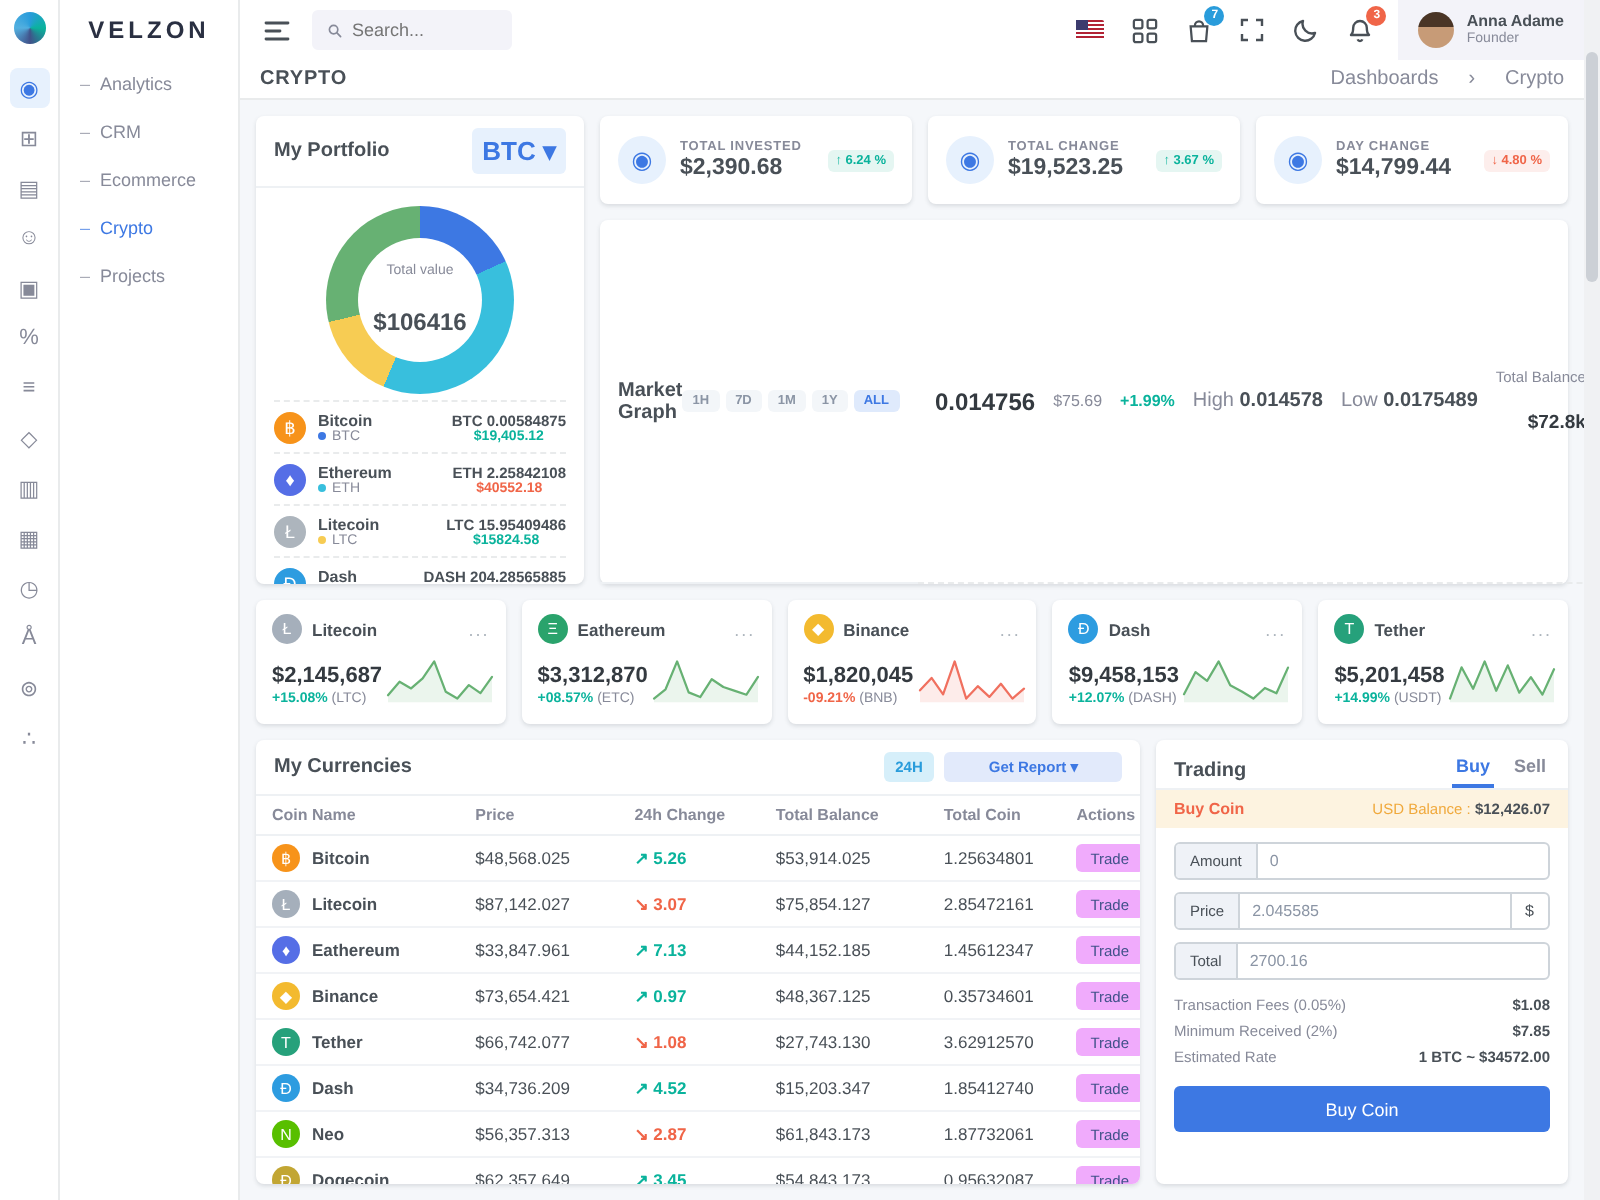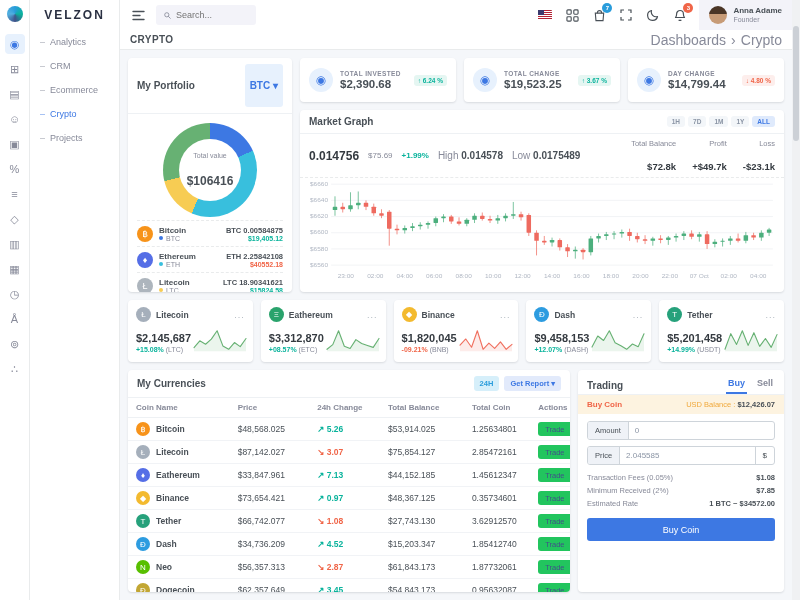--- a/index.html
+++ b/index.html
@@ -30,59 +30,59 @@
   .nbadge{position:absolute;top:-4px;right:-5px;min-width:10px;height:10px;border-radius:5px;font-size:6px;color:#fff;display:flex;align-items:center;justify-content:center;padding:0 2px;font-weight:bold}
   .nbadge.info{background:#299cdb}.nbadge.danger{background:#f06548}
   .userchip{display:flex;align-items:center;gap:6px;background:#f3f3f9;height:30px;padding:0 10px;cursor:pointer}
   .avatar{width:18px;height:18px;border-radius:50%;background:linear-gradient(#4a3526 42%,#c79b77 42%);flex:none}
   .uname{font-size:8px;font-weight:bold;color:#495057;line-height:1.25}
   .urole{font-size:7px;color:#878a99;line-height:1.25}
 
   
   .crumbbar{position:absolute;left:120px;right:8px;top:30px;height:20px;background:#fff;border-bottom:1px solid #e9ebec;display:flex;align-items:center;justify-content:space-between;padding:0 10px;z-index:2}
   .ptitle{font-size:10px;font-weight:bold;color:#495057;letter-spacing:.4px}
-  .crumbs{font-size:14px;color:#878a99;display:flex;gap:5px;align-items:center}
+  .crumbs{font-size:10px;color:#878a99;display:flex;gap:15px;align-items:center}
 
   
   .content{position:absolute;left:120px;right:8px;top:50px;bottom:0;padding:8px;overflow:hidden;display:flex;flex-direction:column;gap:8px}
   .card{background:#fff;border-radius:4px;box-shadow:0 1px 2px rgba(56,65,74,.15)}
   .card-head{display:flex;align-items:center;justify-content:space-between;padding:6px 9px;border-bottom:1px solid #eef1f4}
   .card-title{font-size:10px;font-weight:bold;color:#495057}
 
   .row1{display:flex;gap:8px;height:234px;flex:none}
   .portfolio{width:164px;flex:none;display:flex;flex-direction:column;overflow:hidden}
-  .pill-select{font-size:10px;font-weight:bold;color:#3d78e3;background:#e7f1fd;border-radius:3px;padding:16px 5px;cursor:pointer}
+  .pill-select{font-size:13px;font-weight:bold;color:#3d78e3;background:#e7f1fd;border-radius:3px;padding:4px 5px;cursor:pointer}
   .donut-wrap{display:flex;justify-content:center;padding:9px 0 3px}
   .donut{width:94px;height:94px;border-radius:50%;position:relative}
   .hole{position:absolute;inset:16px;background:#fff;border-radius:50%;display:flex;flex-direction:column;align-items:center;justify-content:center;gap:15px}
   .hole .tl{font-size:7px;color:#878a99}
   .hole .tv{font-size:12px;font-weight:bold;color:#495057}
   .plist{flex:1;padding:0 9px;overflow:hidden}
   .pitem{display:flex;align-items:center;gap:6px;padding:4.5px 0;border-top:1px dashed #e9ebec}
   .picon{width:16px;height:16px;border-radius:50%;color:#fff;font-size:9px;display:flex;align-items:center;justify-content:center;flex:none}
   .pinfo{flex:1;min-width:0}
   .pname{font-size:8px;font-weight:bold;color:#495057}
   .psym{font-size:7px;color:#878a99;display:flex;align-items:center;gap:3px}
   .dot{width:4px;height:4px;border-radius:50%;flex:none}
-  .pright{text-align:right}
+  .pright{text-align:center}
   .pamt{font-size:7.5px;font-weight:bold;color:#495057}
   .pval{font-size:7px;font-weight:bold}
   .up{color:#0ab39c}.down{color:#f06548}
 
   .rightcol{flex:1;display:flex;flex-direction:column;gap:8px;min-width:0}
   .stats{display:flex;gap:8px;flex:none}
   .stat{flex:1;height:44px;display:flex;align-items:center;gap:7px;padding:0 9px}
   .sicon{width:24px;height:24px;border-radius:50%;background:#e7f1fd;color:#3d78e3;display:flex;align-items:center;justify-content:center;font-size:12px;flex:none}
   .sbody{flex:1;min-width:0}
   .slabel{font-size:6.5px;font-weight:bold;color:#878a99;letter-spacing:.4px}
   .svalue{font-size:11.5px;font-weight:bold;color:#495057;margin-top:1px}
   .sbadge{font-size:6.5px;font-weight:bold;padding:2px 4px;border-radius:3px;flex:none}
   .sbadge.up{background:#e5f6f2;color:#0ab39c}.sbadge.down{background:#fdeeec;color:#f06548}
 
-  .market{flex:1;display:flex;flex-direction:column;min-height:0}
+  .market{flex:1;display:flex;flex-direction:row;min-height:0}
   .ranges{display:flex;gap:3px}
   .rbtn{font-size:6.5px;font-weight:bold;padding:2px 5px;border-radius:3px;background:#f3f6f9;color:#8b95a5;cursor:pointer}
   .rbtn.active{background:#dfeafc;color:#3d78e3}
   .mstats{display:flex;align-items:center;gap:9px;padding:5px 9px;border-bottom:1px dashed #e9ebec;flex:none}
   .mprice{font-size:12px;font-weight:bold;color:#343a40}
   .musd{font-size:8px;color:#878a99}
   .mchg{font-size:8px;font-weight:bold}
   .mhl{font-size:10px;color:#878a99}
   .mhl b{color:#495057;font-weight:bold}
   .mright{margin-left:auto;display:flex;gap:16px;text-align:right}
@@ -100,30 +100,30 @@
   .cbottom{display:flex;align-items:flex-end;justify-content:space-between;margin-top:5px}
   .cval{font-size:11px;font-weight:bold;color:#343a40}
   .cchg{font-size:7px;font-weight:bold;margin-top:2px}
   .cpair{color:#878a99;font-weight:normal}
   .cspark{width:58px;height:26px;flex:none}
 
   .row3{display:flex;gap:8px;flex:1;min-height:0}
   .currencies{flex:1;display:flex;flex-direction:column;min-width:0;overflow:hidden}
   .hbtns{display:flex;gap:5px;align-items:center}
   .btn-soft-info{background:#d6effa;color:#299cdb;font-size:7.5px;font-weight:bold;padding:3px 6px;border-radius:3px;cursor:pointer;border:0}
-  .btn-soft-primary{background:#e2eafb;color:#3d78e3;font-size:7.5px;font-weight:bold;padding:3px 6px;border-radius:3px;cursor:pointer;border:0}
+  .btn-soft-primary{background:#e2eafb;color:#3d78e3;font-size:7.5px;font-weight:bold;padding:3px 22px;border-radius:3px;cursor:pointer;border:0}
   table{width:100%;border-collapse:collapse;table-layout:fixed}
   thead th{font-size:8px;color:#878a99;font-weight:bold;text-align:left;padding:5px 8px;border-bottom:1px solid #eef1f4}
   tbody td{font-size:8.5px;color:#495057;padding:4px 8px;border-top:1px solid #f1f3f6}
   tbody tr:first-child td{border-top:0}
   .coincell{display:flex;align-items:center;gap:6px}
   .ticon{width:14px;height:14px;border-radius:50%;color:#fff;font-size:8px;display:flex;align-items:center;justify-content:center;flex:none}
   .tname{font-weight:bold;font-size:8.5px;white-space:nowrap}
   .chgcell{font-weight:bold}
-  .trade{background:#22c55e;color:#405189;font-size:7.5px;padding:2.5px 7px;border-radius:3px;border:0;cursor:pointer}
+  .trade{background:#f0abfc;color:#405189;font-size:7.5px;padding:2.5px 7px;border-radius:3px;border:0;cursor:pointer}
 
   .trading{width:206px;flex:none;display:flex;flex-direction:column;overflow:hidden}
   .ttabs{display:flex;gap:8px}
   .ttab{font-size:9px;font-weight:bold;color:#878a99;padding:2px 2px 4px;cursor:pointer;border-bottom:2px solid transparent}
   .ttab.active{color:#3d78e3;border-bottom-color:#3d78e3}
   .banner{display:flex;justify-content:space-between;align-items:center;background:#fdf3e0;padding:5px 9px}
   .bc{color:#f06548;font-size:8px;font-weight:bold}
   .ubl{color:#f0a93c;font-size:7.5px}
   .ubv{color:#495057;font-weight:bold}
   .tbody{padding:7px 9px 8px;display:flex;flex-direction:column;gap:6px}
@@ -323,21 +323,21 @@
           <div class="pitem">
             <span class="picon" style="background: rgb(173, 181, 189);">Ł</span>
             <span class="pinfo">
               <div class="pname">Litecoin</div>
               <div class="psym">
                 <span class="dot" style="background: rgb(247, 204, 83);"></span>
                 <span>LTC</span>
               </div>
             </span>
             <span class="pright">
-              <div class="pamt">LTC 18.90341621</div>
+              <div class="pamt">LTC 15.95409486</div>
               <div class="pval up">$15824.58</div>
             </span>
           </div>
           <div class="pitem">
             <span class="picon" style="background: rgb(45, 156, 224);">Đ</span>
             <span class="pinfo">
               <div class="pname">Dash</div>
               <div class="psym">
                 <span class="dot" style="background: rgb(103, 177, 115);"></span>
                 <span>DASH</span>
@@ -800,20 +800,24 @@
       <div class="tbody">
         <div class="igroup">
           <span class="ilabel">Amount</span>
           <input value="0" style="">
         </div>
         <div class="igroup">
           <span class="ilabel">Price</span>
           <input value="2.045585" style="">
           <span class="isuffix">$</span>
         </div>
+        <div class="igroup">
+          <span class="ilabel">Total</span>
+          <input value="2700.16" style="">
+        </div>
         <div class="fees" id="fees">
             <div class="frow">
               <span class="fl">Transaction Fees (0.05%)</span>
               <span class="fv">$1.08</span>
             </div>
             <div class="frow">
               <span class="fl">Minimum Received (2%)</span>
               <span class="fv">$7.85</span>
             </div>
             <div class="frow">

